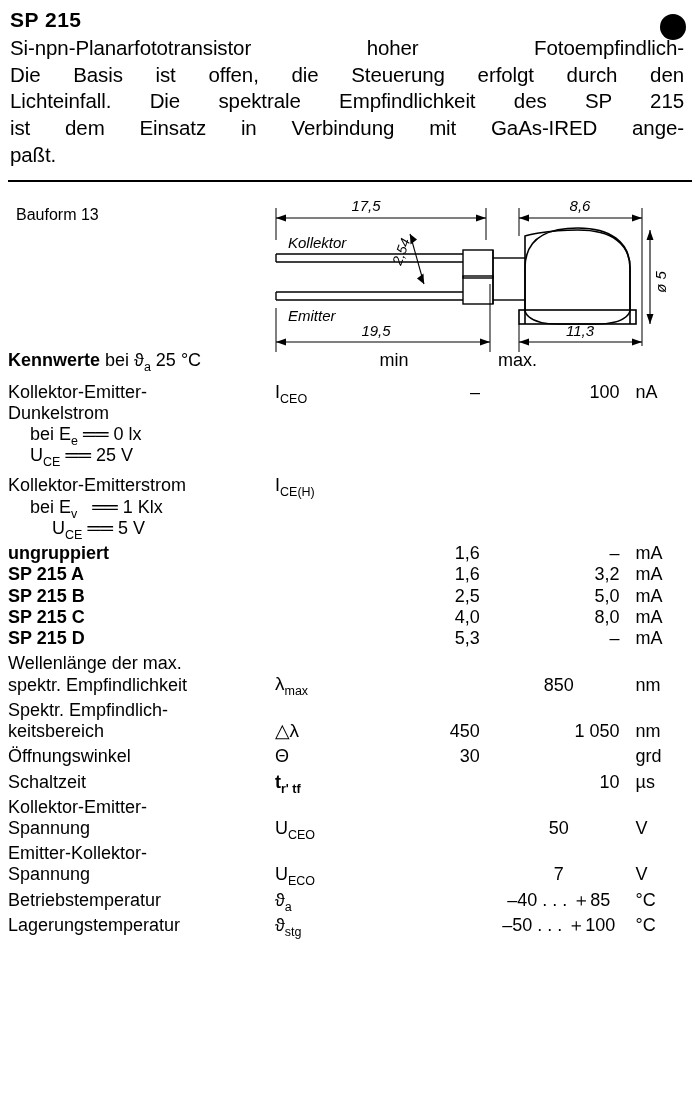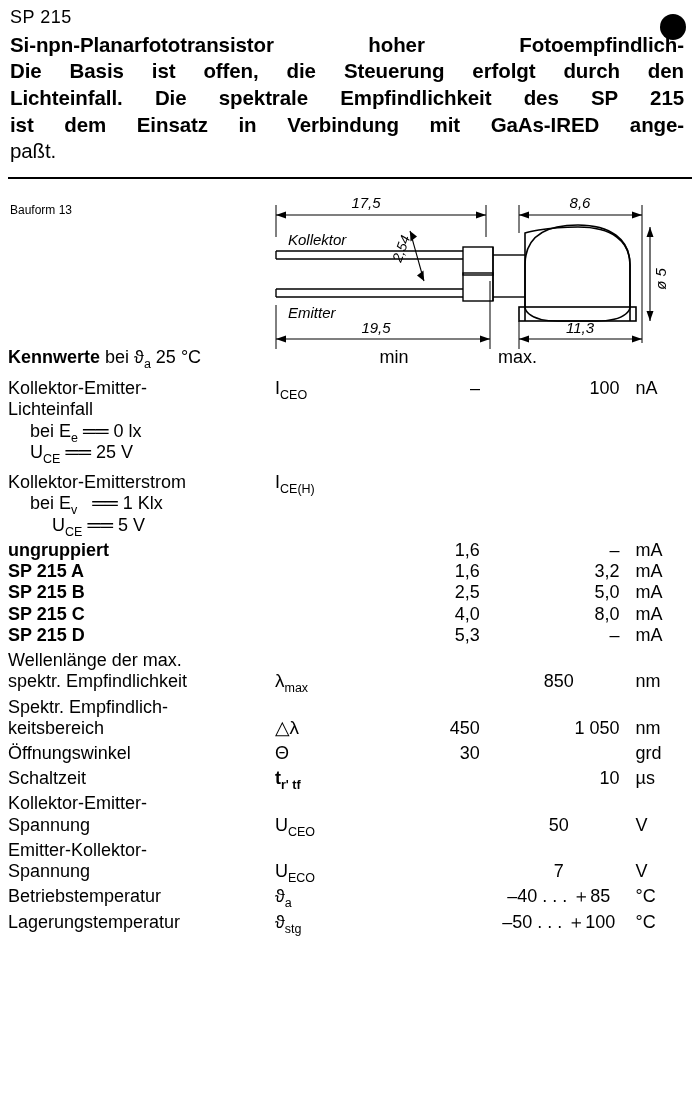--- a/index.html
+++ b/index.html
@@ -21,22 +21,22 @@
     height: 1110px;
     padding: 0;
   }
 
   
   .header {
     position: relative;
     padding: 8px 10px 0 10px;
   }
   .part-number {
-    font-size: 18px;
-    font-weight: normal;
+    font-size: 21px;
+    font-weight: bold;
     letter-spacing: 0.5px;
     line-height: 1.1;
   }
   .black-dot {
     position: absolute;
     right: 14px;
     top: 14px;
     width: 26px;
     height: 26px;
     border-radius: 50%;
@@ -44,39 +44,39 @@
   }
   .intro {
     margin-top: 4px;
     font-size: 20.5px;
     line-height: 1.30;
     text-align: justify;
     padding-right: 6px;
     letter-spacing: -0.1px;
   }
   .intro p { margin: 0; }
-  .intro p.j { text-align: justify; text-align-last: justify; font-weight: bold; }
+  .intro p.j { text-align: justify; text-align-last: justify; }
 
   .rule {
     border: none;
     border-top: 2px solid #000;
     margin: 12px 8px 0 8px;
   }
 
   
   .drawing-block {
     position: relative;
     height: 168px;
     margin: 0 8px;
   }
   .bauform {
     position: absolute;
-    left: 2px;
+    left: 8px;
     top: 24px;
-    font-size: 12px;
+    font-size: 16px;
   }
   .svg-wrap {
     position: absolute;
     left: 230px;
     top: 14px;
   }
 
   
   .table-area {
     position: relative;
@@ -225,21 +225,21 @@
         </td>
         <td></td>
         <td class="c-min" style="text-align:left; padding-left:0 !important;">min</td>
         <td class="c-max" style="text-align:left;">max.</td>
         <td class="c-unit"></td>
       </tr>
 
       <tr>
         <td>
           <span>Kollektor-Emitter-</span><br>
-          <span>Lichteinfall</span>
+          <span>Dunkelstrom</span>
         </td>
         <td>
           <span>I</span><span class="sub">CEO</span>
         </td>
         <td class="c-min">–</td>
         <td class="c-max">100</td>
         <td class="c-unit">nA</td>
       </tr>
       <tr>
         <td>

